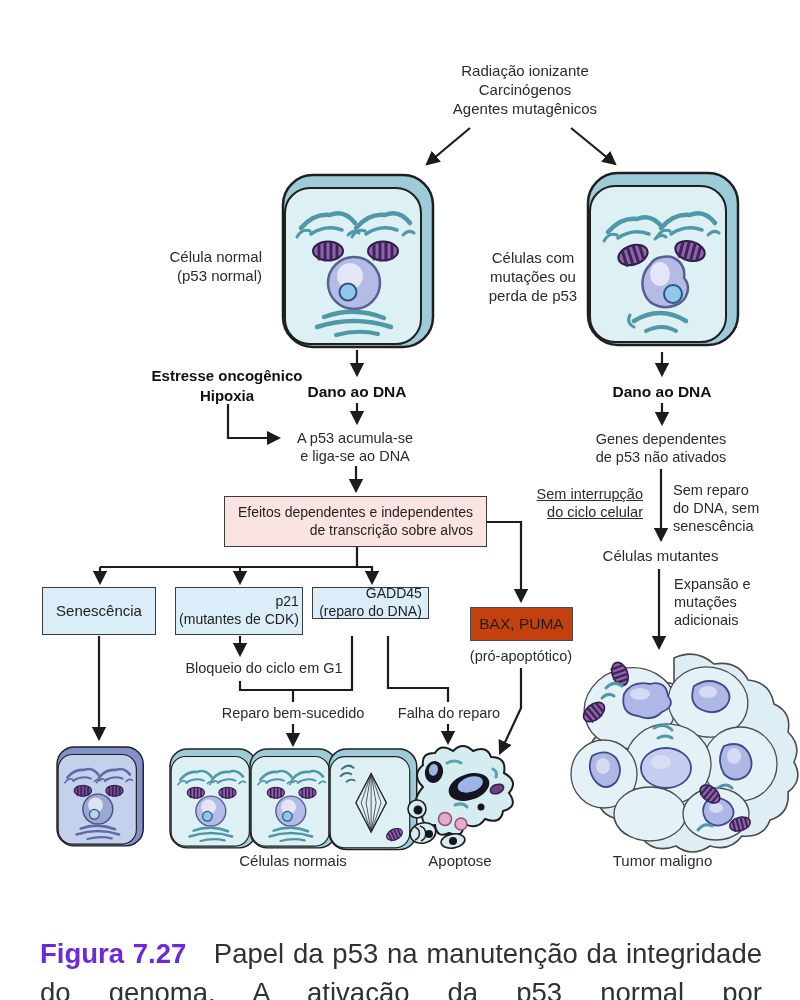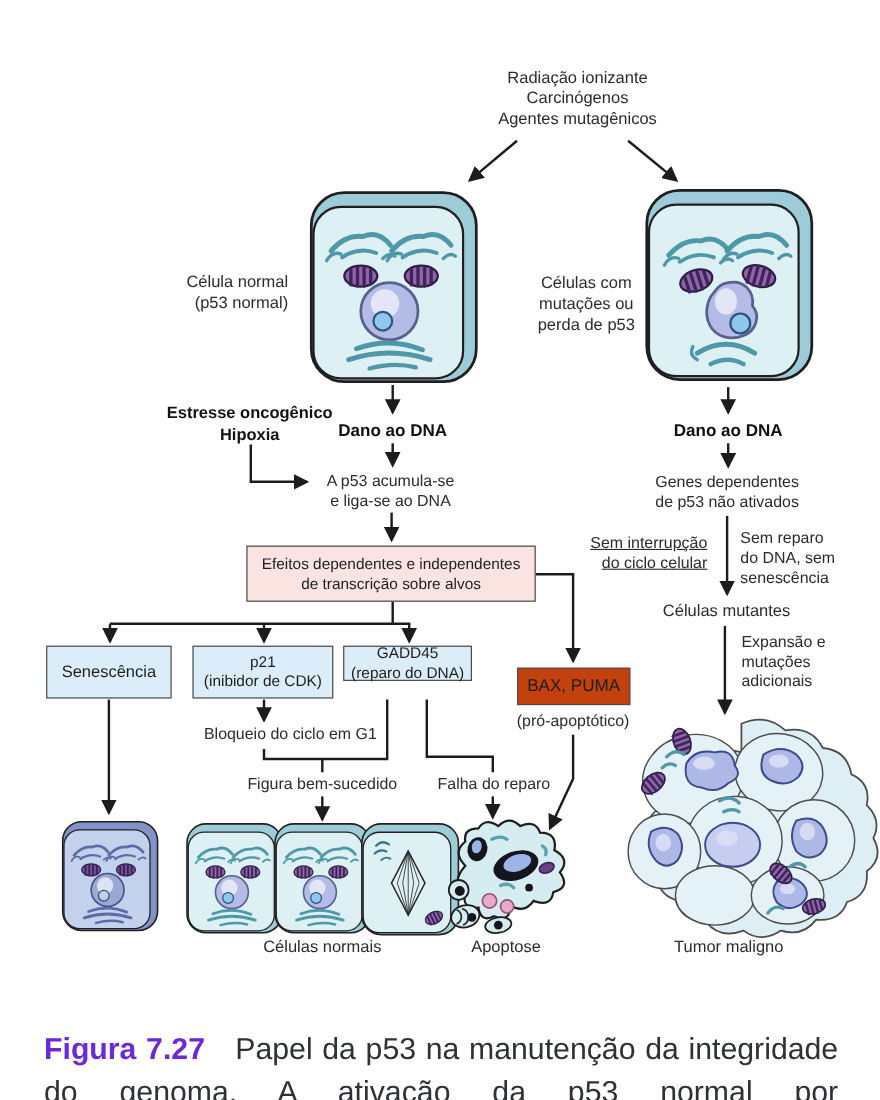--- a/index.html
+++ b/index.html
@@ -5,21 +5,21 @@
   html,body{margin:0;padding:0;background:#ffffff;}
   .page{position:relative;width:800px;height:1000px;background:#fff;overflow:hidden;
         font-family:"Liberation Sans",sans-serif;color:#2b2b2b;}
   .toptext{position:absolute;left:40px;top:6px;width:730px;font-family:"DejaVu Serif",serif;
            font-size:31px;color:#1d1d1d;}
   .lbl{position:absolute;font-size:15px;line-height:1.25;white-space:pre-line;color:#2b2b2b;}
   .c{text-align:center;} .r{text-align:right;}
   .b{font-weight:bold;color:#111;}
   .s145{font-size:14.5px;}
   .fbox{position:absolute;border:1.6px solid #3b3b3b;display:flex;align-items:center;justify-content:center;
-        text-align:center;box-sizing:border-box;}
+        text-align:right;box-sizing:border-box;}
   .fbox span{white-space:pre-line;font-size:14px;line-height:1.28;color:#1e1e1e;}
   .pink{background:#fae4e2;}
   .blue{background:#daedf8;}
   .lav{background:#c2410c;border-color:#4a4a55;}
   .overlay{position:absolute;left:0;top:0;}
   .caption{position:absolute;left:40px;top:906px;width:722px;font-size:27.5px;line-height:1.44;
            text-align:justify;text-align-last:justify;color:#2e3236;}
   .caption .figlab{font-weight:bold;color:#6d28d9;}
 </style>
 </head>
@@ -248,37 +248,37 @@
   <div class="lbl s145" style="left:674px;top:575px;width:110px;">Expansão e
 mutações
 adicionais</div>
 
   <div class="fbox blue" style="left:42px;top:587px;width:114px;height:48px;">
     <span style="font-size:15px;">Senescência</span>
   </div>
 
   <div class="fbox blue" style="left:175px;top:587px;width:128px;height:48px;">
     <span>p21
-(inibidor de CDK)</span>
+(mutantes de CDK)</span>
   </div>
 
   <div class="fbox blue" style="left:312px;top:587px;width:117px;height:32px;">
     <span>GADD45
 (reparo do DNA)</span>
   </div>
 
   <div class="fbox lav" style="left:470px;top:607px;width:103px;height:34px;">
     <span style="font-size:15.5px;">BAX, PUMA</span>
   </div>
 
   <div class="lbl c s145" style="left:451px;top:647px;width:140px;">(pró-apoptótico)</div>
 
   <div class="lbl c s145" style="left:156px;top:659px;width:216px;">Bloqueio do ciclo em G1</div>
 
-  <div class="lbl c s145" style="left:212px;top:704px;width:162px;">Figura bem-sucedido</div>
+  <div class="lbl c s145" style="left:212px;top:704px;width:162px;">Reparo bem-sucedido</div>
 
   <div class="lbl c s145" style="left:388px;top:704px;width:122px;">Falha do reparo</div>
 
   <div class="lbl c" style="left:213px;top:852px;width:160px;">Células normais</div>
 
   <div class="lbl c" style="left:400px;top:852px;width:120px;">Apoptose</div>
 
   <div class="lbl c" style="left:590px;top:852px;width:145px;">Tumor maligno</div>
 
   <p class="caption"><span class="figlab">Figura 7.27</span> <span>Papel da p53 na manutenção da integridade do genoma. A ativação da p53 normal por</span></p>

